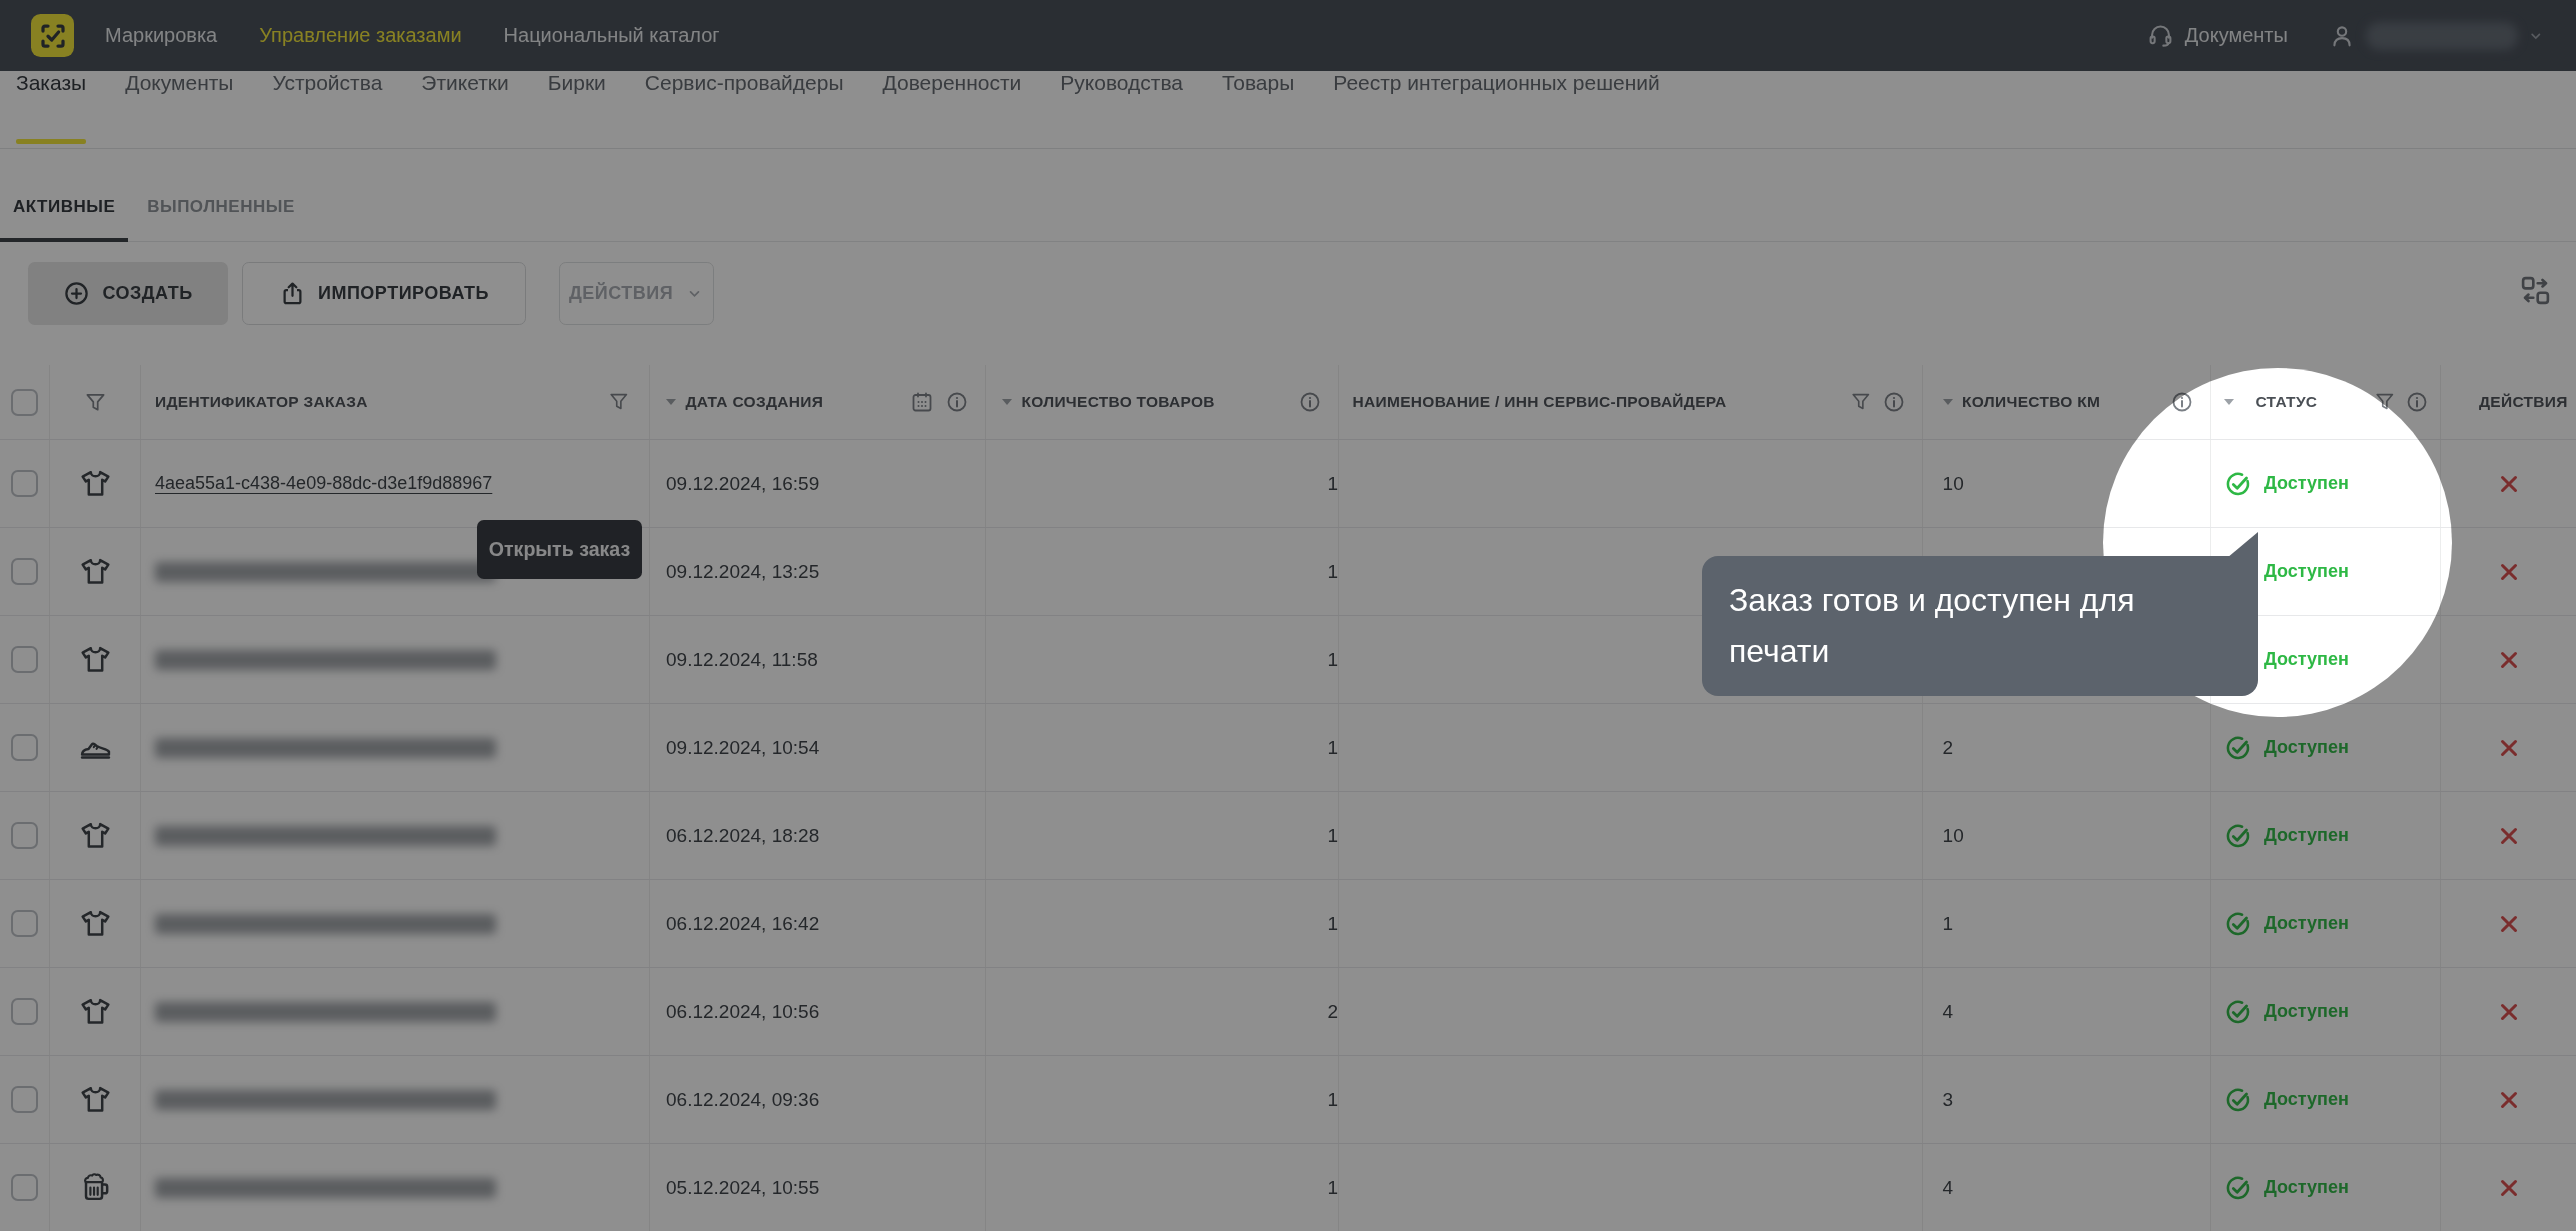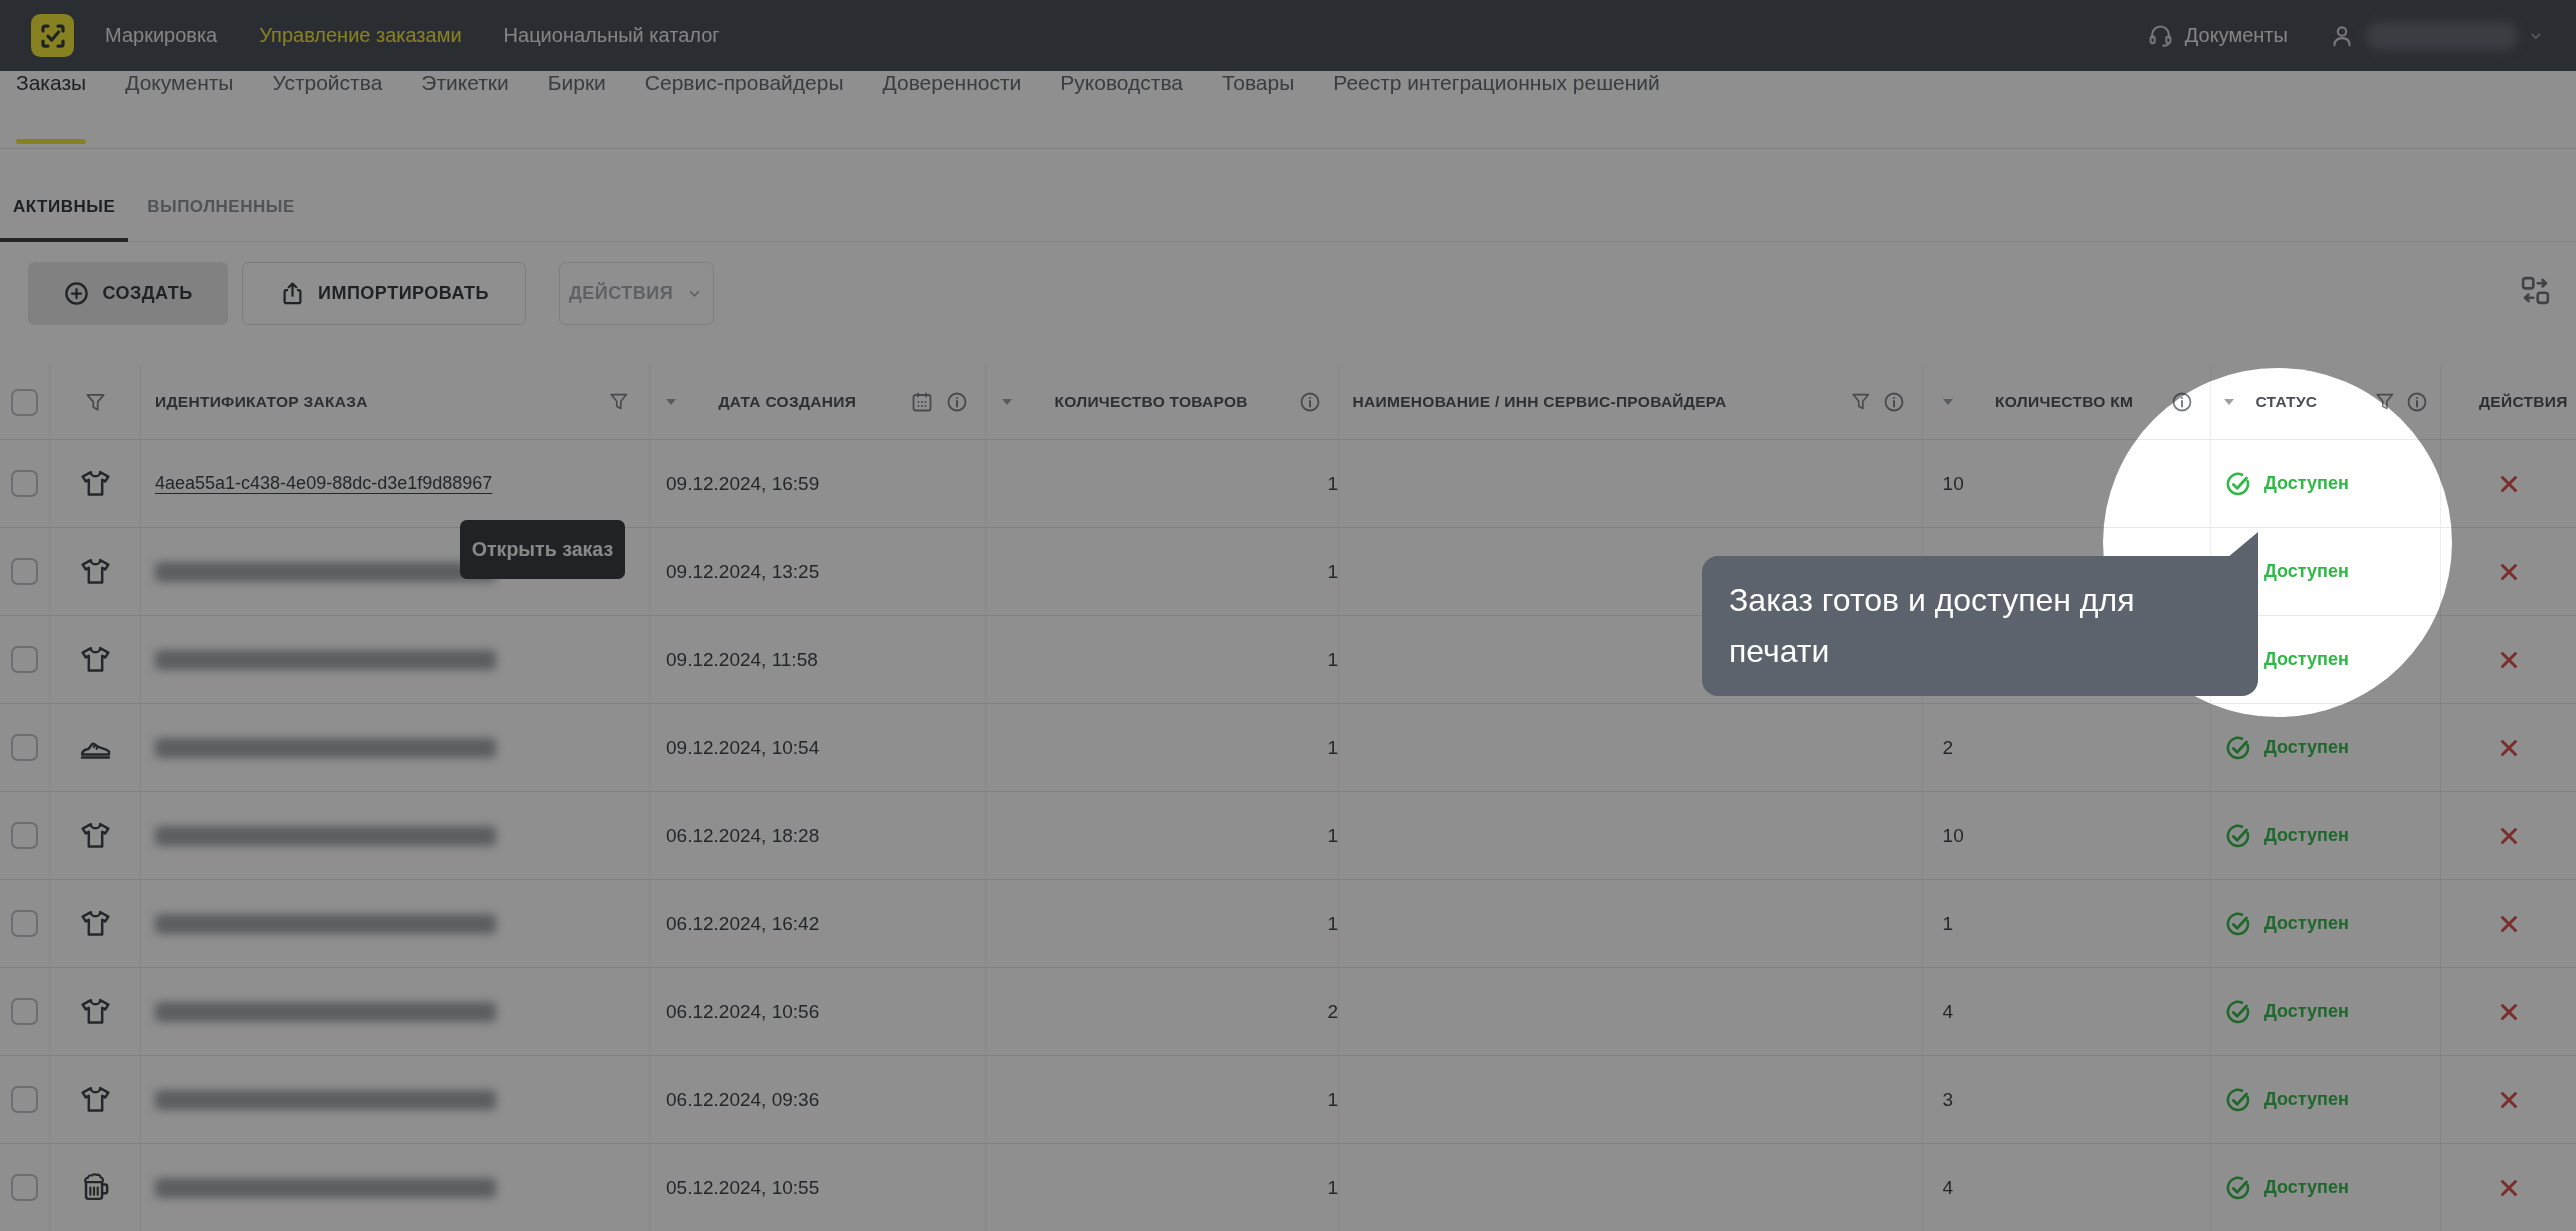--- a/index.html
+++ b/index.html
@@ -84,21 +84,21 @@
     grid-template-columns:49px 91px 509px 336px 353px 584px 288px 230px 136px;
     width:2576px;
   }
   .thead{ height:74px; }
   .tbody-row{ height:88px; border-top:0.7px solid #e7e8ea; }
   .cell{
     display:flex; align-items:center; overflow:hidden;
     border-left:0.7px solid #eceded; min-width:0;
   }
   .cell:first-child{ border-left:none; }
-  .hcell{ font-size:15.5px; font-weight:bold; letter-spacing:0.3px; color:#4a4f55;gap:33px; }
+  .hcell{ font-size:15.5px; font-weight:bold; letter-spacing:0.3px; color:#4a4f55; }
   .c-check{ justify-content:center; }
   .checkbox{
     width:27px; height:27px; border:2px solid #bdc1c6; border-radius:6.8px;
     background:#fff; cursor:pointer;
   }
   .c-iconcol{ justify-content:center; }
   .c-id{ padding-left:14px; }
   .c-id .spacer{ margin-left:auto; }
   .h-funnel{ margin-right:19px; }
   .c-date{ padding-left:16px; }
@@ -121,21 +121,21 @@
   }
   .masked-bar{
     width:341px; height:20px; border-radius:4px; background:#80858b;
     filter:blur(4.7px); opacity:.75;
   }
   .status-label{ font-size:18px; font-weight:600; color:#2eb845; white-space:nowrap; }
   .x-btn{ cursor:pointer; }
 
   
   .cursor-tooltip{
-    position:absolute; left:460px; top:520px; width:165px; height:59px;
+    position:absolute; left:477px; top:520px; width:165px; height:59px;
     background:#33373d; border-radius:6.8px; z-index:2;
     display:flex; align-items:center; justify-content:center;
     font-size:19.6px; font-weight:bold; color:#f2f3f4; white-space:nowrap;
   }
 
   
   .overlay{
     position:absolute; inset:0; z-index:5; overflow:hidden; pointer-events:none;
   }
   .spot-hole{

